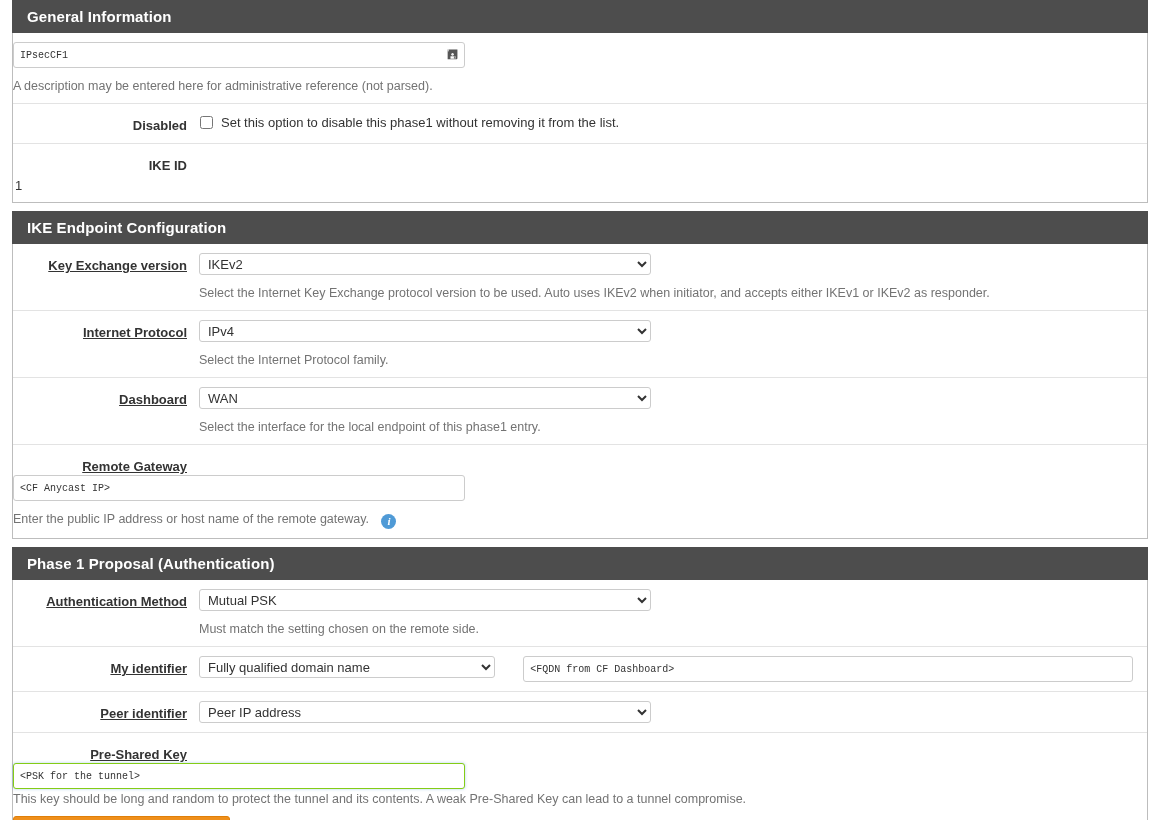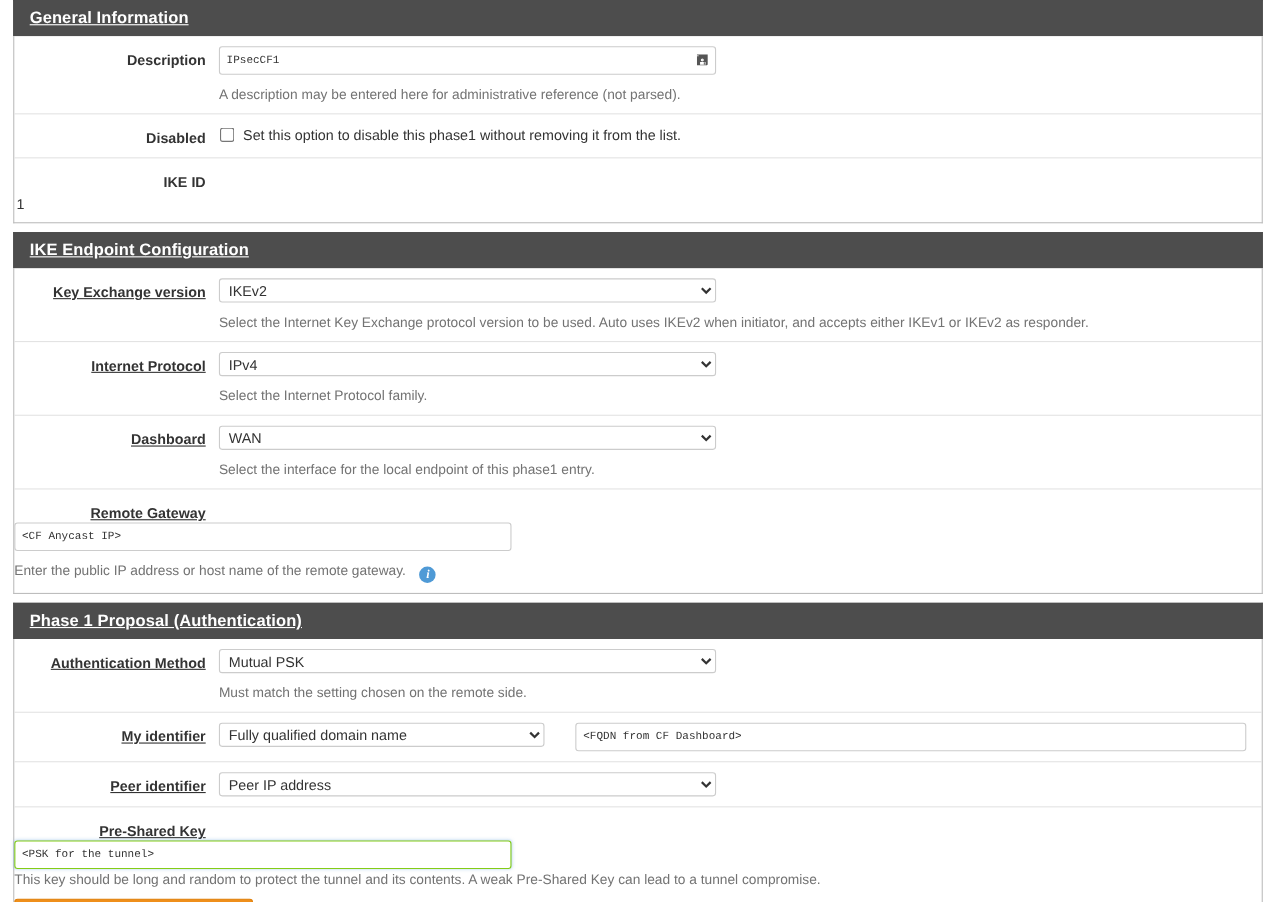--- a/index.html
+++ b/index.html
@@ -27,21 +27,20 @@
   .panel-heading {
     background: #4d4d4d;
     color: #ffffff;
     font-size: 15px;
     font-weight: bold;
     padding: 7px 12px 8px 14px;
     letter-spacing: 0.1px;
     border: 1px solid #4d4d4d;
     border-bottom: none;
     margin: 0 12px 0 12px;
-    text-decoration: underline;
   }
   .panel-body { padding: 0; }
 
   .frow {
     display: flex;
     align-items: flex-start;
     border-bottom: 1px solid #e3e3e3;
     padding: 9px 0 9px 0;
     min-height: 38px;
   }
@@ -186,21 +185,20 @@
 </head>
 <body>
 
 <div class="page">
 
   <div class="panel-heading">General Information</div>
   <div class="panel panel-first">
     <div class="panel-body">
 
       <div class="frow">
-        <div class="flabel">Description</div>
         <div class="fcontrol">
           <div class="inputwrap">
             <input class="txt" type="text" value="IPsecCF1" style="">
             <span class="inline-icon">🖪</span>
           </div>
           <div class="help">A description may be entered here for administrative reference (not parsed).</div>
         </div>
       </div>
 
       <div class="frow">

